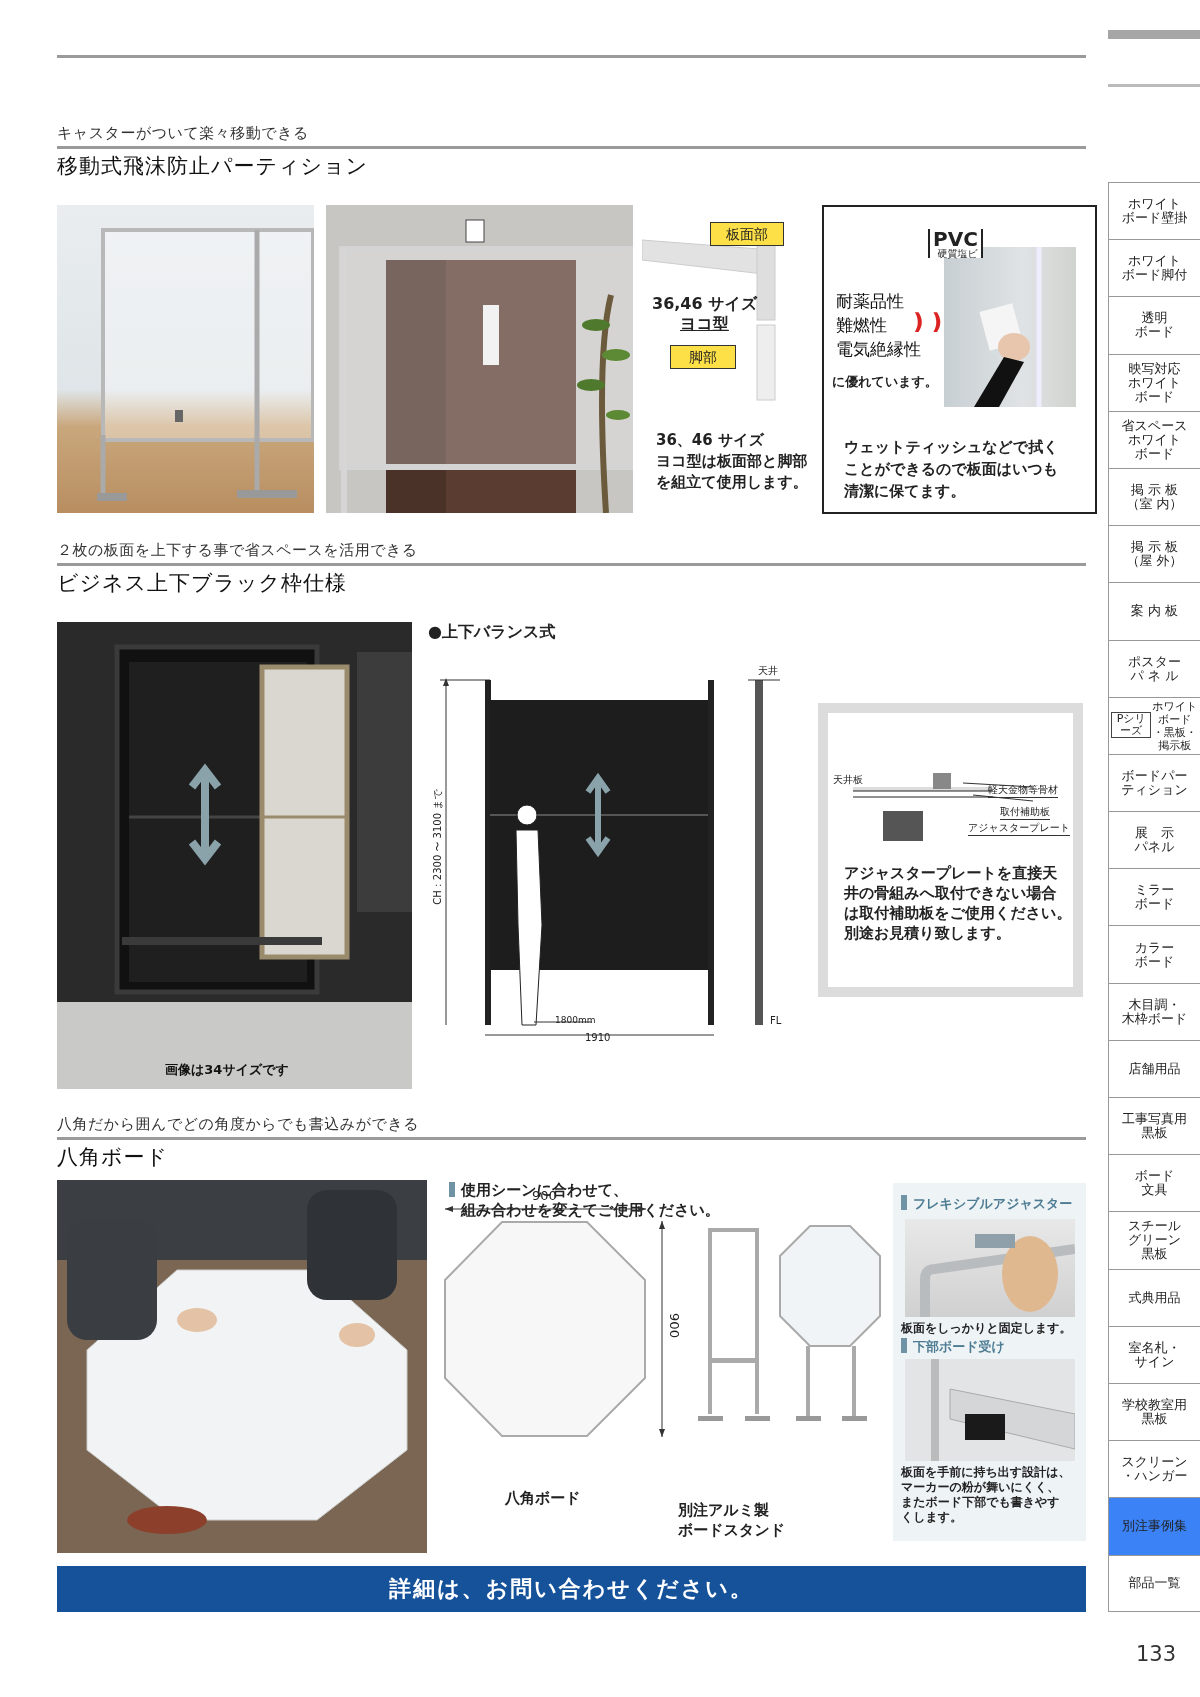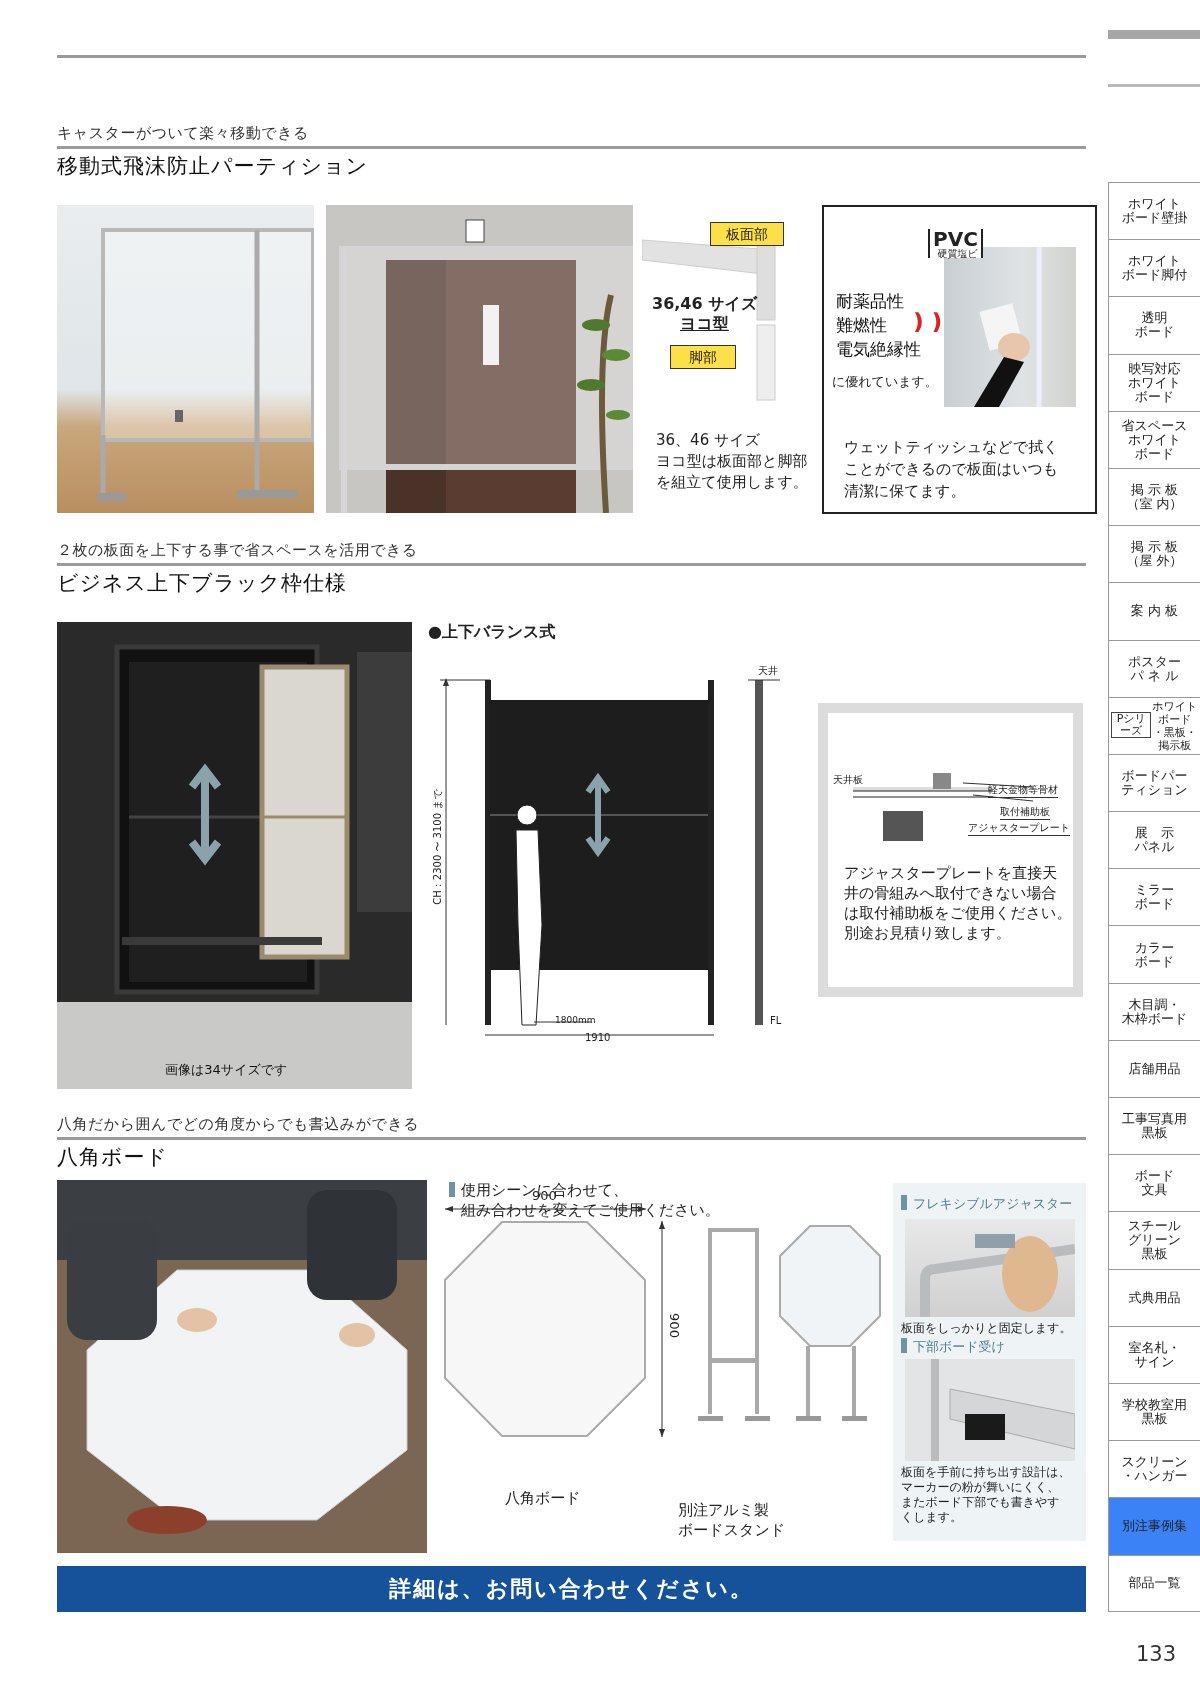--- a/index.html
+++ b/index.html
@@ -3,21 +3,21 @@
 <meta charset="utf-8">
 <style>
   * { box-sizing: border-box; margin: 0; padding: 0; }
   html, body { width: 1200px; height: 1697px; background: #fff; overflow: hidden; }
   body { position: relative; font-family: "DejaVu Sans", "Liberation Sans", sans-serif; color: #222; }
   .abs { position: absolute; }
   .rule { position: absolute; height: 3px; background: #9a9a9a; }
   .subtitle { position: absolute; font-size: 15px; color: #333; letter-spacing: 0.5px; }
   .title { position: absolute; font-size: 21px; color: #111; letter-spacing: 1px; }
   .photo { position: absolute; overflow: hidden; }
-  .txt { position: absolute; font-size: 15px; line-height: 21px; color: #222; }
+  .txt { position: absolute; font-size: 15px; line-height: 21px; color: #222; font-weight: bold; }
   .boxlabel { position: absolute; border: 1px solid #333; background: #fde047; font-size: 14px; text-align: center; line-height: 22px; }
 
   
   .sidebar { position: absolute; left: 1108px; top: 182px; width: 92px; border-left: 1px solid #999; }
   .side-item { height: 57.2px; border-top: 1px solid #999; display: flex; align-items: center; justify-content: center; text-align: center; font-size: 13px; line-height: 14px; color: #222; white-space: pre-line; padding: 0 2px; }
   .side-item:last-child { border-bottom: 1px solid #999; }
   .side-item.active { background: #3b82f6; }
   .side-item .pbadge { display: inline-block; border: 1px solid #444; padding: 0 4px; font-size: 11px; line-height: 12px; margin-bottom: 1px; }
   .tab-top { position: absolute; left: 1108px; width: 92px; background: #a6a6a6; }
 

